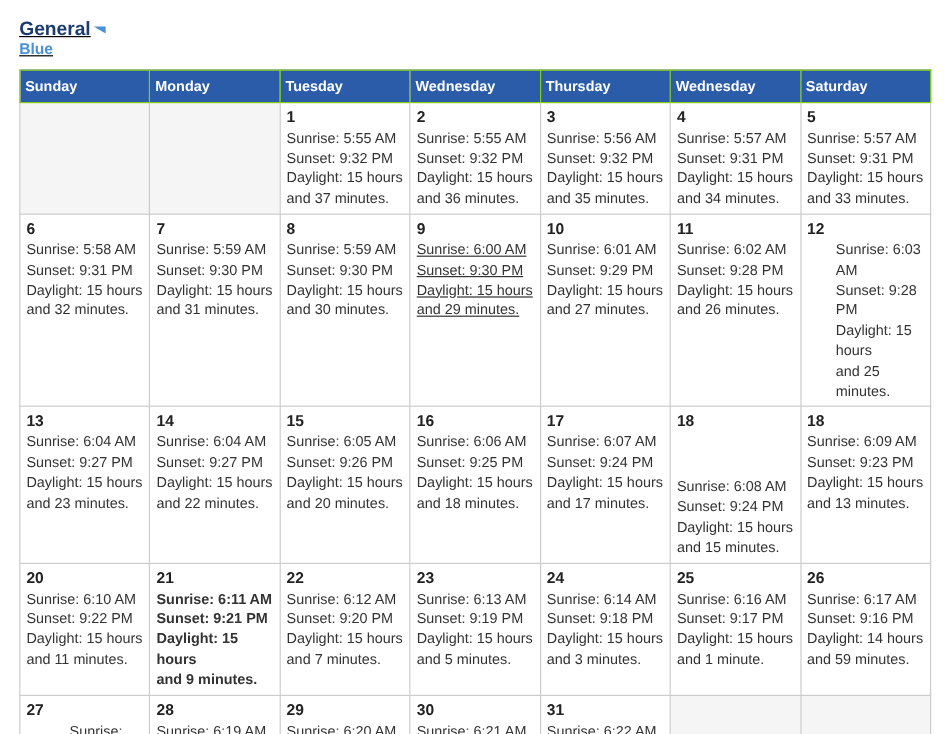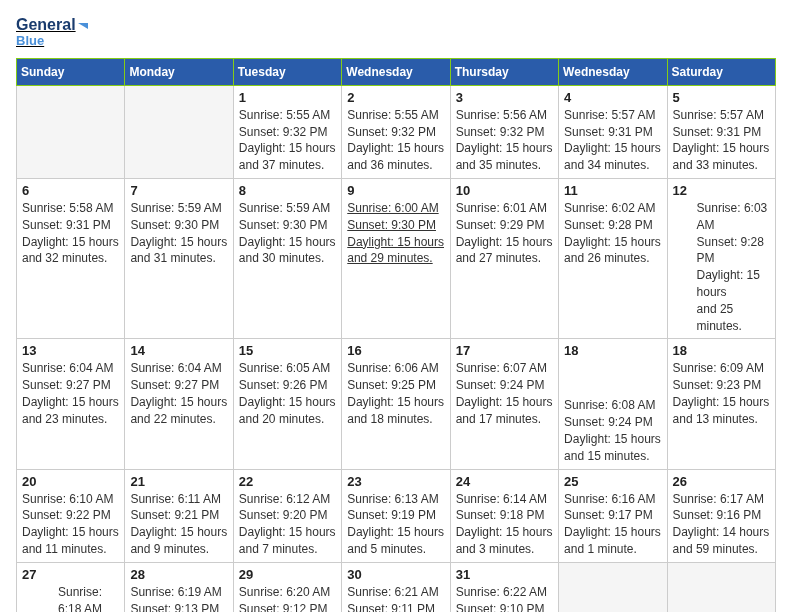--- a/index.html
+++ b/index.html
@@ -244,21 +244,21 @@
       <tr>
         <td>
           <span class="day-num">20</span>
           <div class="day-info" style="white-space: pre-line;">Sunrise: 6:10 AM
 Sunset: 9:22 PM
 Daylight: 15 hours
 and 11 minutes.</div>
         </td>
         <td>
           <span class="day-num">21</span>
-          <div class="day-info" style="white-space: pre-line;">Sunrise: 6:11 AM
+          <div class="day-info" style="white-space: pre-line; font-weight: bold;">Sunrise: 6:11 AM
 Sunset: 9:21 PM
 Daylight: 15 hours
 and 9 minutes.</div>
         </td>
         <td>
           <span class="day-num">22</span>
           <div class="day-info" style="white-space: pre-line;">Sunrise: 6:12 AM
 Sunset: 9:20 PM
 Daylight: 15 hours
 and 7 minutes.</div>

